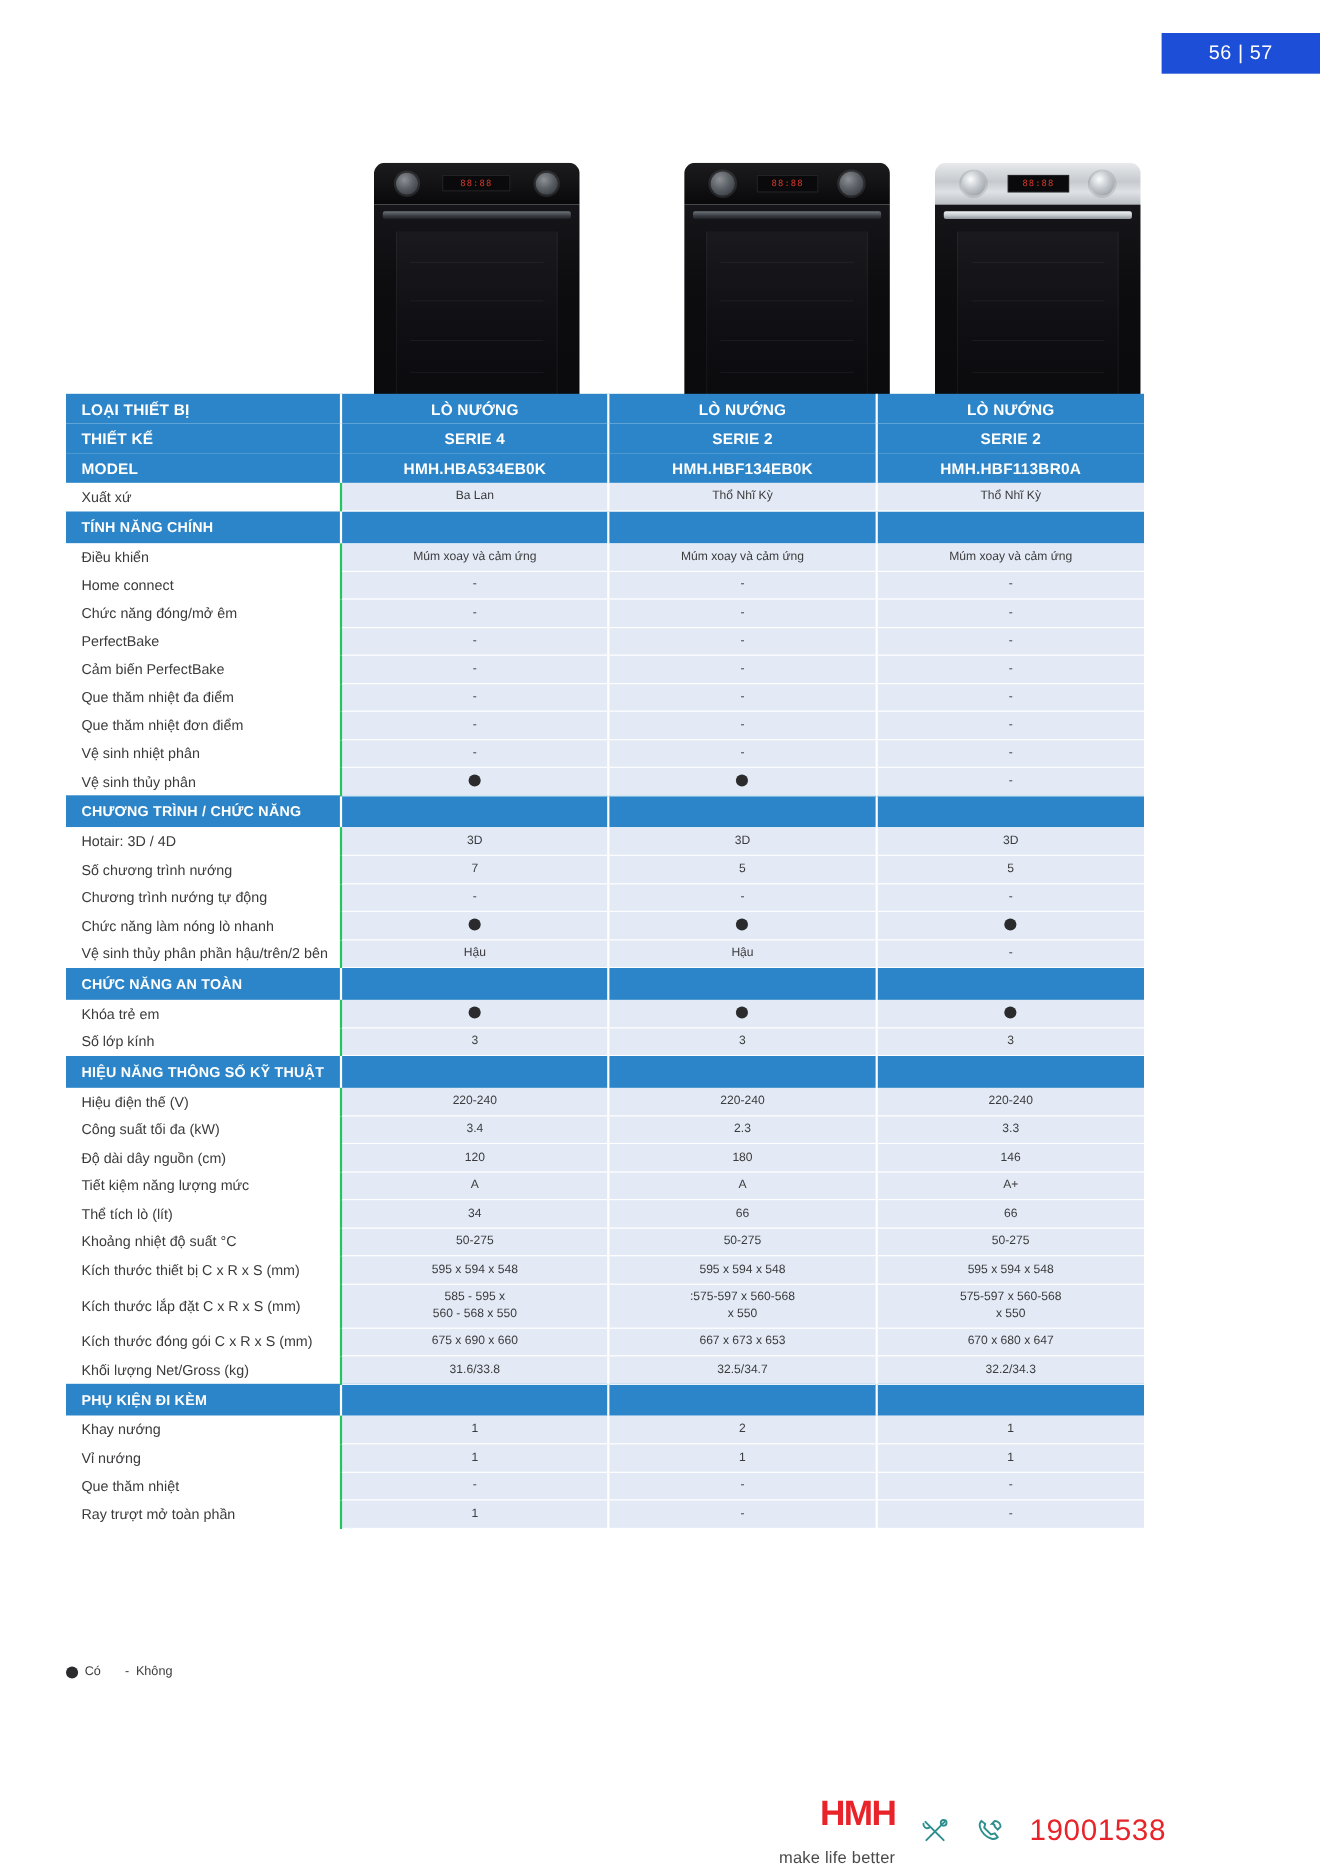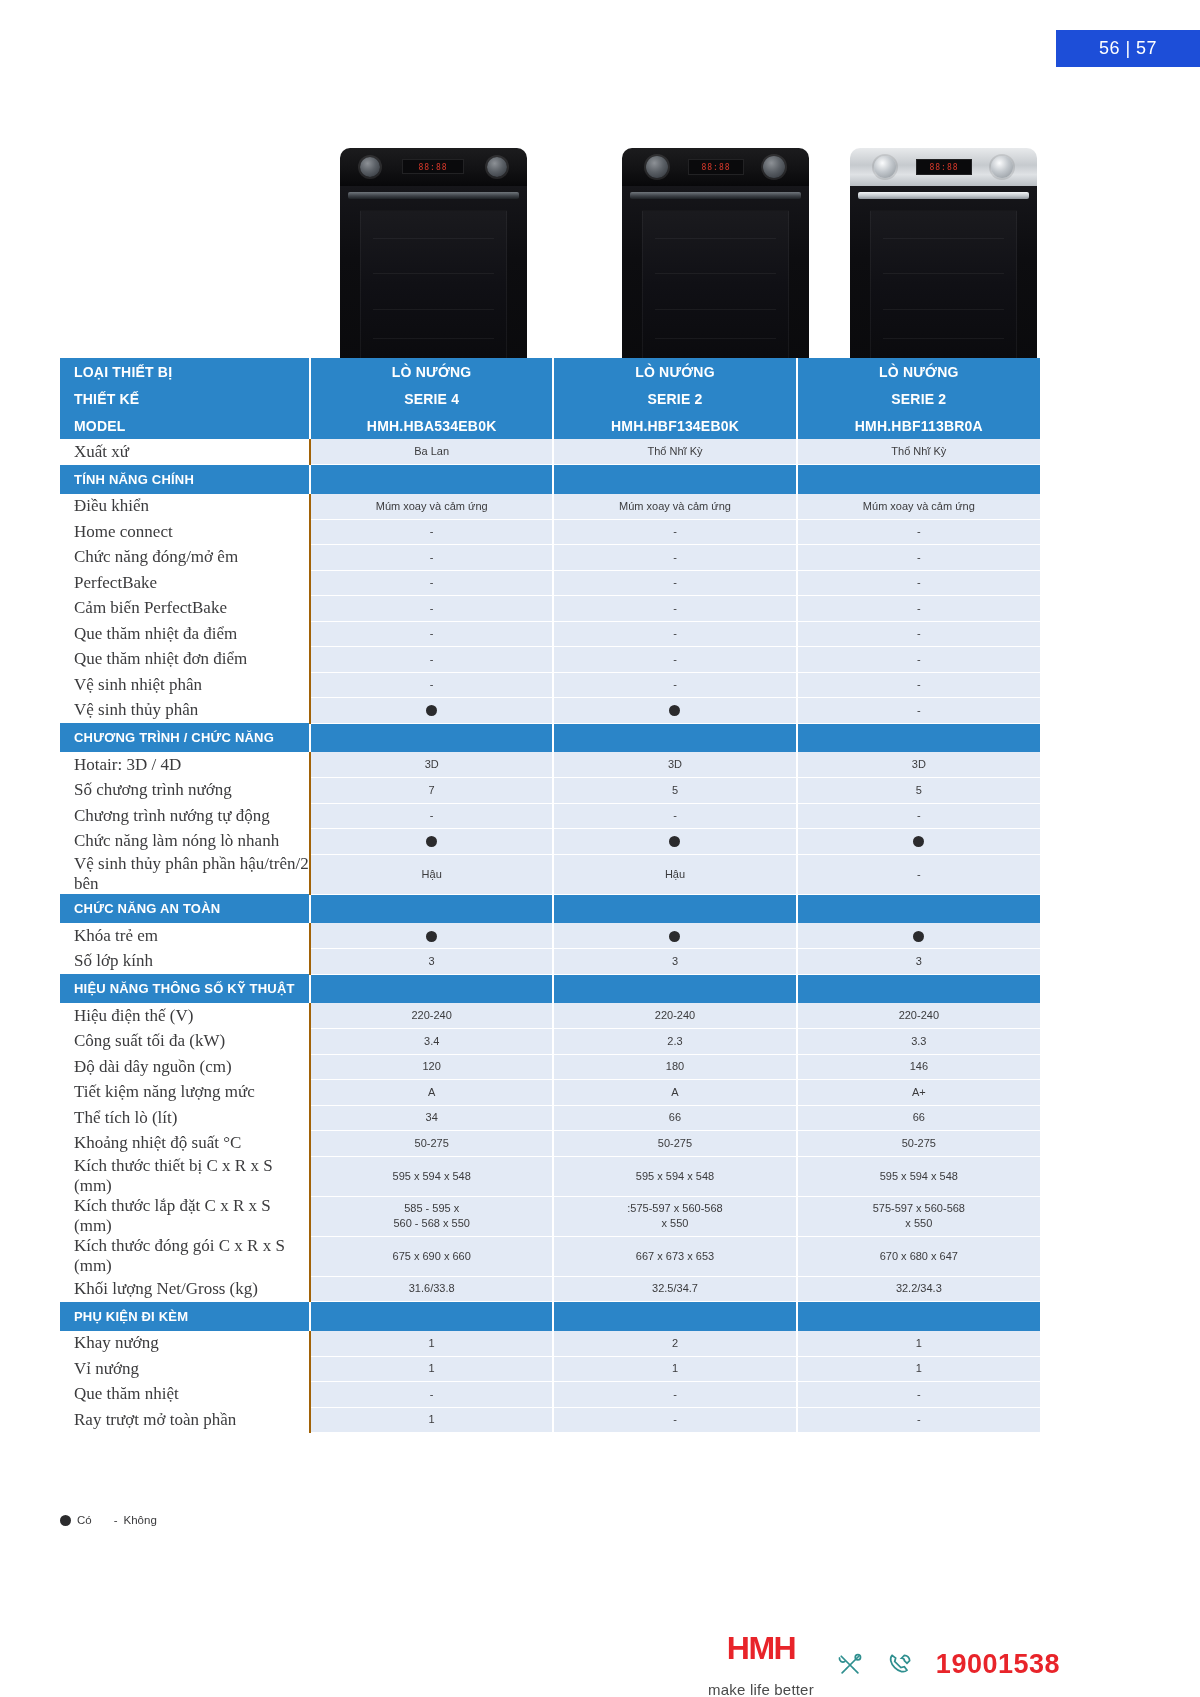--- a/index.html
+++ b/index.html
@@ -179,25 +179,24 @@
     border-right: 2px solid #ffffff;
   }
   tr.section td.sec-fill {
     border-right: 2px solid #ffffff;
   }
   tr.section td.sec-fill:last-child { border-right: none; }
 
   tr.data td.lbl {
     background: #ffffff;
     color: #3b3b3d;
-    font-size: 17px;
+    font-size: 13px;
     padding-left: 14px;
     height: 25.5px;
-    border-right: 2px solid #a16207;
-    font-family: Liberation Serif, serif;
+    border-right: 2px solid #22c55e;
   }
   tr.data td.val {
     background: #e3eaf5;
     color: #3b3b3d;
     font-size: 11px;
     text-align: center;
     height: 25.5px;
     border-bottom: 1px solid #ffffff;
     border-right: 2px solid #ffffff;
     line-height: 1.35;
@@ -232,38 +231,38 @@
     position: absolute;
     left: 0;
     right: 0;
     top: 1632px;
     display: flex;
     align-items: center;
     justify-content: flex-end;
     padding-right: 140px;
     gap: 22px;
   }
-  .hmh-logo { text-align: center; line-height: 1; }
+  .hmh-logo { text-align: right; line-height: 1; }
   .hmh-logo .mark {
     color: #e8242a;
     font-size: 32px;
     font-weight: bold;
     letter-spacing: -1.5px;
   }
   .hmh-logo .tag {
     color: #4a4a4a;
     font-size: 15px;
     margin-top: 18px;
     letter-spacing: 0.2px;
   }
   .f-icon { width: 28px; height: 28px; }
   .phone-num {
     color: #e8242a;
     font-size: 27px;
-    font-weight: bold;
+    font-weight: normal;
     letter-spacing: 0.5px;
   }
 </style>
 </head>
 <body>
 
 <div class="page">
 
   <div class="page-badge">56 | 57</div>
 

